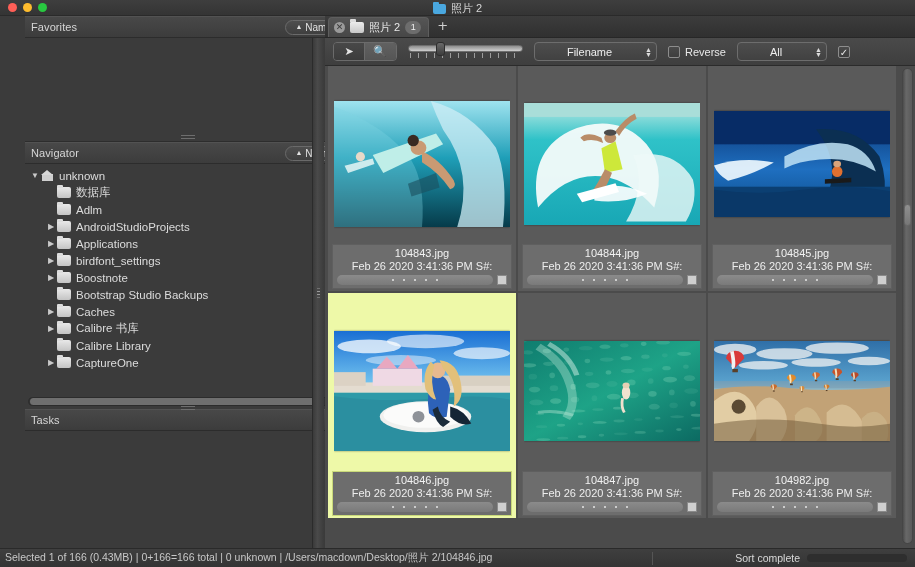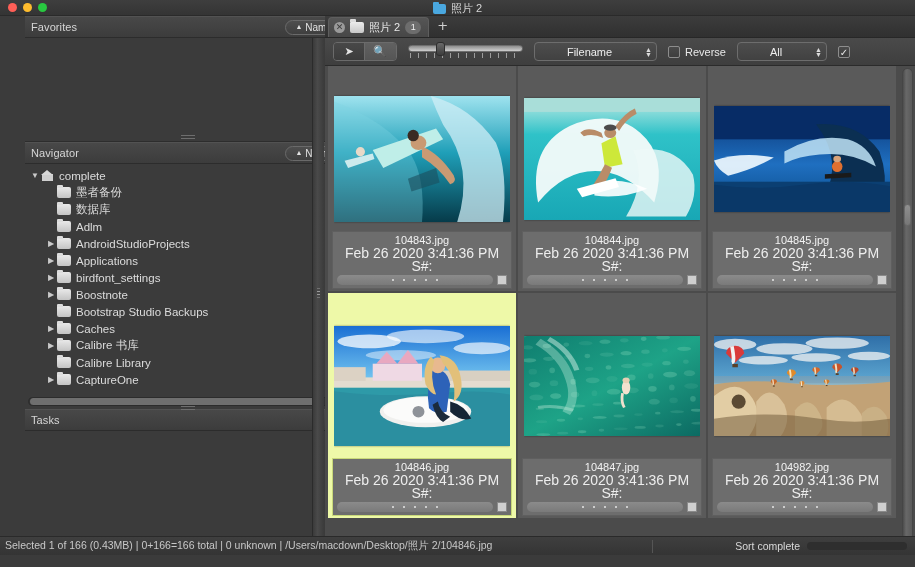--- a/index.html
+++ b/index.html
@@ -285,21 +285,21 @@
     box-shadow: 0 0 2px rgba(0,0,0,.45);
   }
   .cell .meta {
     width: 180px; margin-top: auto; margin-bottom: 2px;
     background: #6d6d6d;
     border: 1px solid #5f5f5f;
     text-align: center; padding: 2px 0 3px;
   }
   .cell.selected .meta { background: #6d6d6d; border-color: #c9d97a; }
   .meta .fname { font-size: 11px; color: #f2f2f2; line-height: 13px; }
-  .meta .fdate { font-size: 14px; color: #ededed; line-height: 13px; }
+  .meta .fdate { font-size: 11px; color: #ededed; line-height: 13px; }
   .meta .rowbar {
     display: flex; align-items: center; gap: 4px;
     padding: 2px 4px 0; justify-content: center;
   }
   .rating {
     flex: 1; height: 10px; border-radius: 5px;
     background: linear-gradient(#8b8b8b, #7a7a7a);
     display: flex; align-items: center; justify-content: center; gap: 9px;
   }
   .rating .dot { width: 2px; height: 2px; background: #e6e6e6; border-radius: 50%; }
@@ -314,21 +314,21 @@
     border: 1px solid #454545;
   }
   .grid-sb .thumb {
     position: absolute; left: 1px; top: 135px; width: 7px; height: 22px;
     background: linear-gradient(#8f8f8f, #777);
     border: 1px solid #6a6a6a; border-radius: 4px;
   }
 
   
   .statusbar {
-    position: absolute; left: 0; bottom: 12px; width: 915px; height: 19px;
+    position: absolute; left: 0; bottom: 0; width: 915px; height: 19px;
     background: linear-gradient(#3f3f3f, #343434);
     border-top: 1px solid #2a2a2a;
     display: flex; align-items: center;
     font-size: 10.5px; color: #c8c8c8;
   }
   .status-left { padding-left: 5px; white-space: nowrap; }
   .status-right {
     position: absolute; right: 8px; display: flex; align-items: center; gap: 7px;
   }
   .status-right .stxt { font-size: 10.5px; color: #d8d8d8; }
@@ -378,26 +378,21 @@
         <span class="caret">▲</span>
         <span>Name</span>
       </div>
     </div>
 
     <div class="nav-body">
       <div class="tree" id="tree">
           <div class="tree-row" style="padding-left: 4px;">
             <span class="tw">▼</span>
             <span class="home-ico"></span>
-            <span>complete</span>
-          </div>
-          <div class="tree-row" style="padding-left: 20px;">
-            <span class="tw empty">▶</span>
-            <span class="ficon"></span>
-            <span>墨者备份</span>
+            <span>unknown</span>
           </div>
           <div class="tree-row" style="padding-left: 20px;">
             <span class="tw empty">▶</span>
             <span class="ficon"></span>
             <span>数据库</span>
           </div>
           <div class="tree-row" style="padding-left: 20px;">
             <span class="tw empty">▶</span>
             <span class="ficon"></span>
             <span>Adlm</span>

